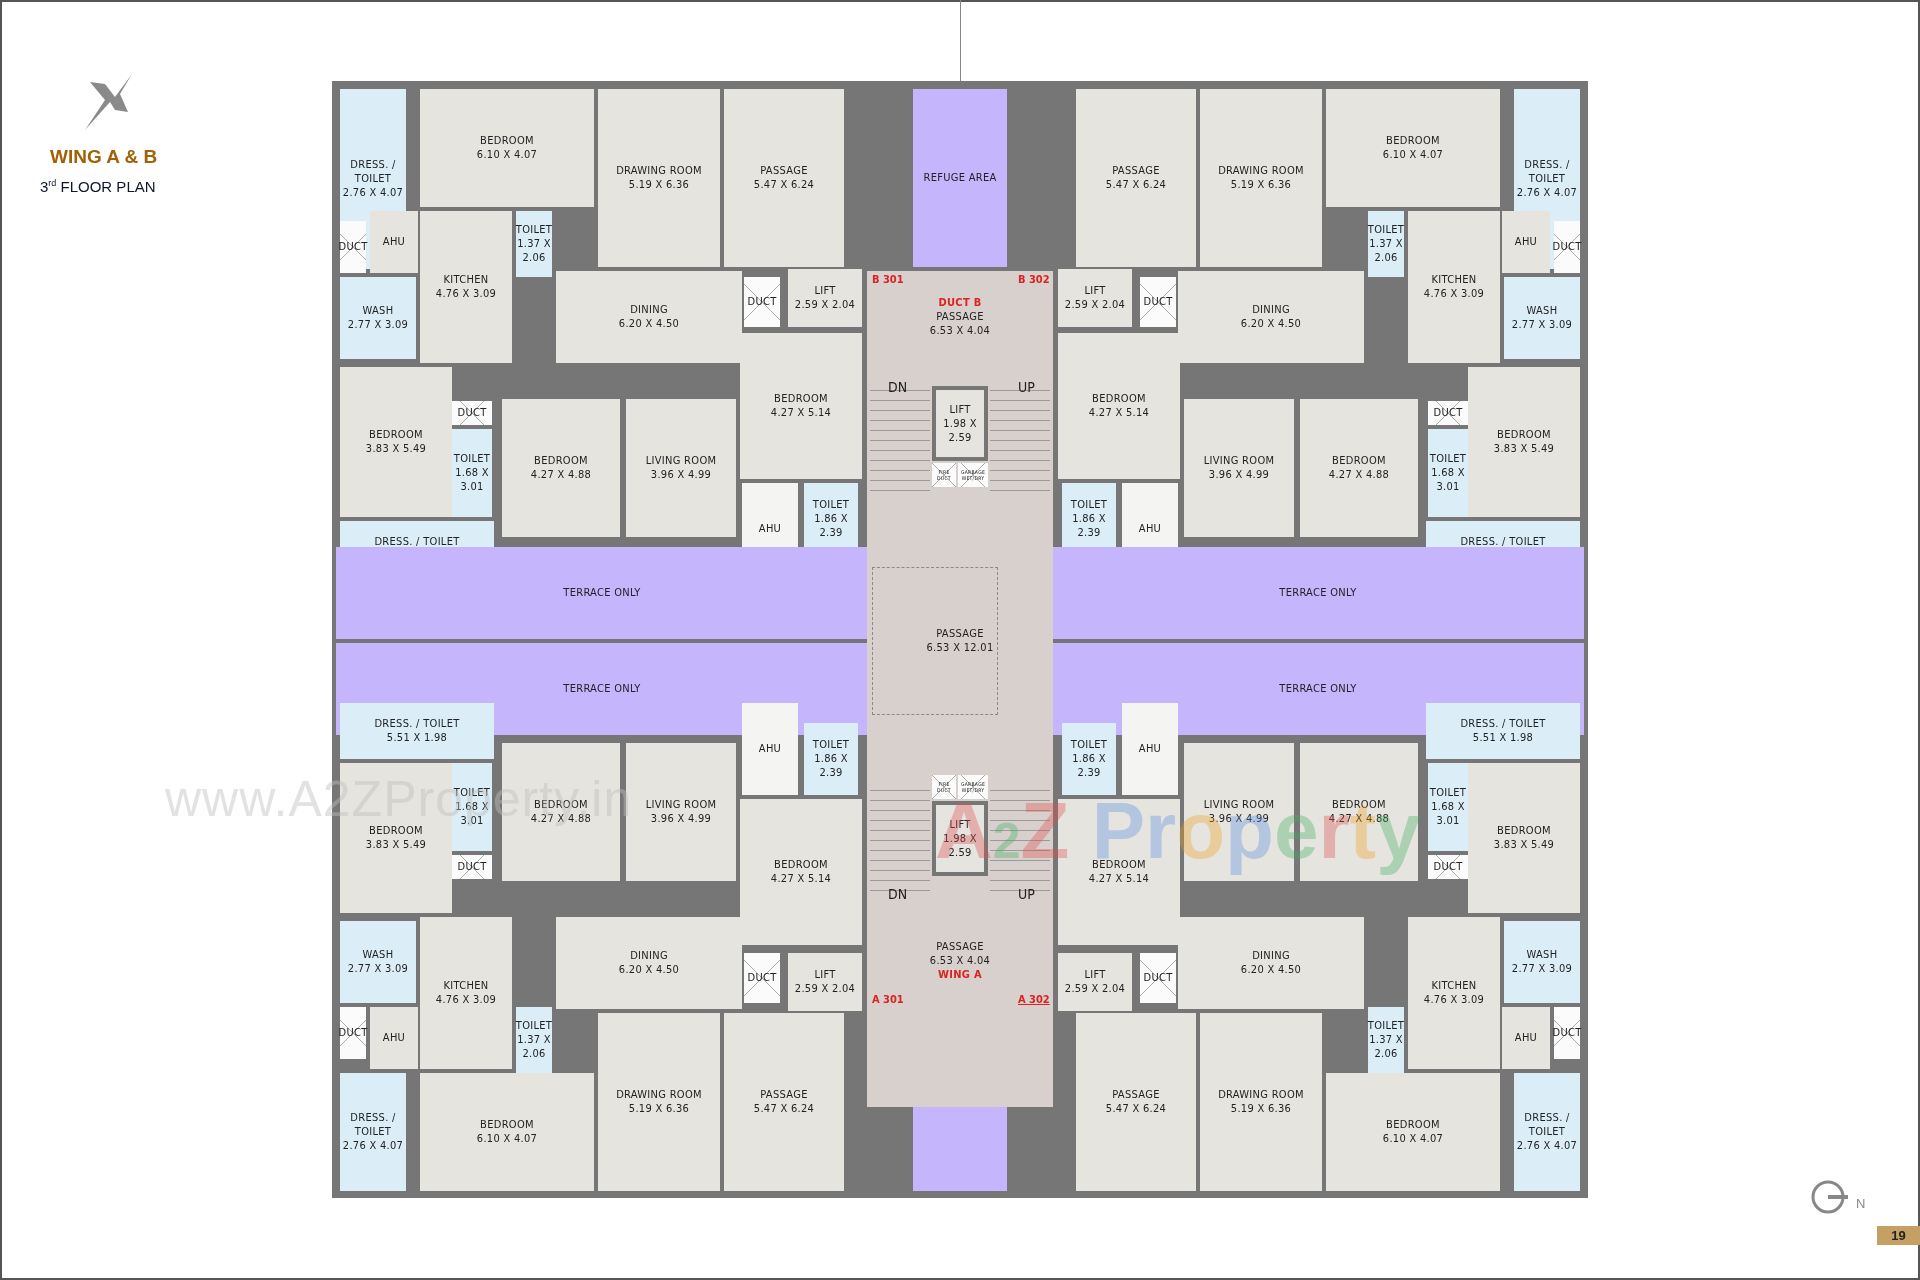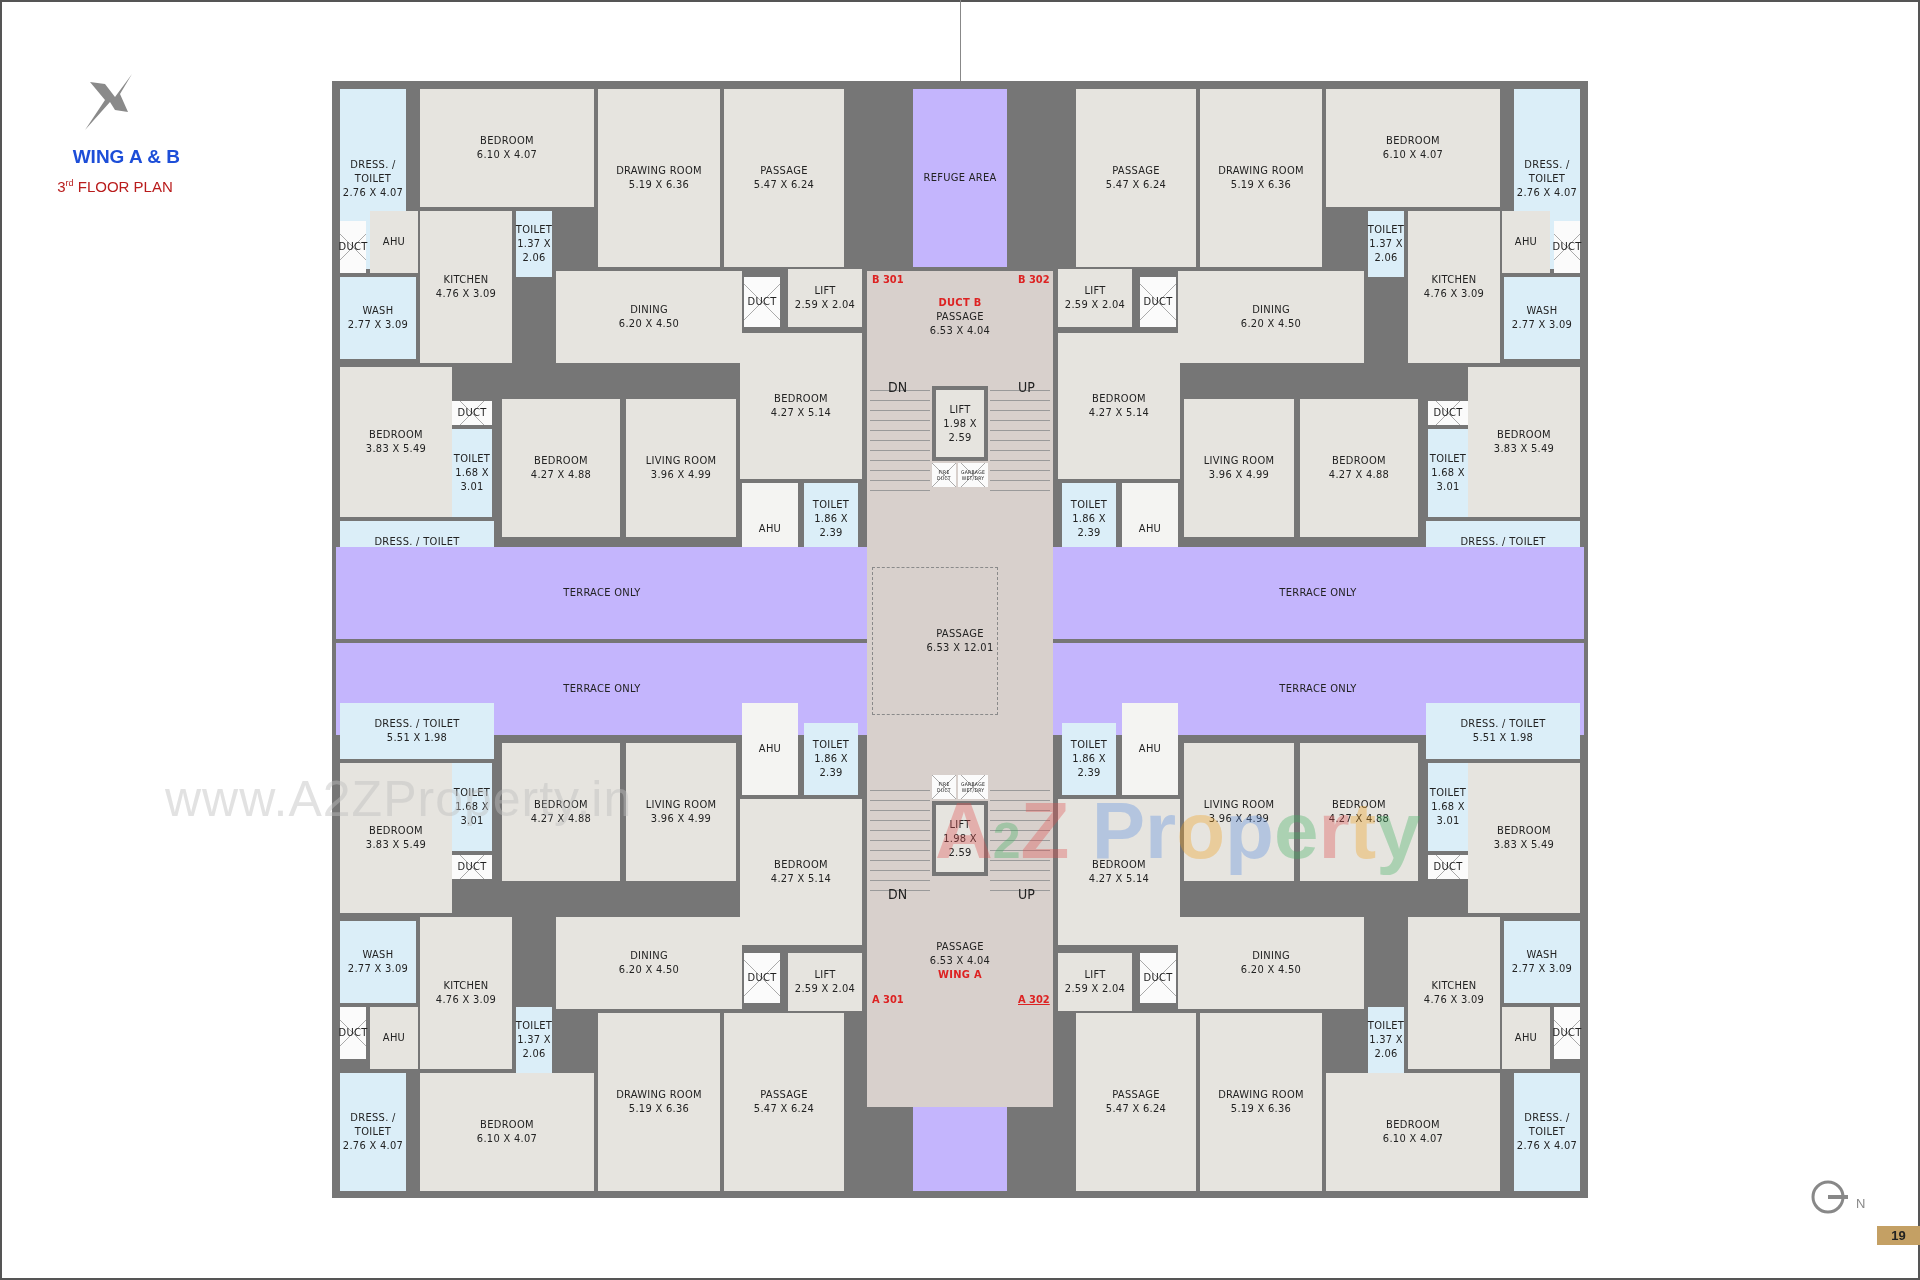--- a/index.html
+++ b/index.html
@@ -1,21 +1,21 @@
 <!DOCTYPE html>
 <html><head>
 <meta charset="utf-8">
 <style>
   html,body{margin:0;padding:0;}
   body{width:1920px;height:1280px;background:#fff;position:relative;overflow:hidden;font-family:"DejaVu Sans Condensed","DejaVu Sans",sans-serif;}
   .frame{position:absolute;left:0;top:0;width:1916px;height:1276px;border:2px solid #555;}
   .spine{position:absolute;left:960px;top:0;width:1px;height:82px;background:#888;}
   .logo{position:absolute;left:70px;top:52px;width:90px;height:90px;}
-  .title1{position:absolute;left:50px;top:146px;width:130px;text-align:right;color:#1d4ed8;font-family:"Liberation Sans",sans-serif;font-weight:bold;font-size:19px;}
-  .title2{position:absolute;left:40px;top:178px;width:150px;text-align:center;color:#b91c1c;font-family:"Liberation Sans",sans-serif;font-size:15px;}
+  .title1{position:absolute;left:50px;top:146px;width:130px;text-align:left;color:#a16207;font-family:"Liberation Sans",sans-serif;font-weight:bold;font-size:19px;}
+  .title2{position:absolute;left:40px;top:178px;width:150px;color:#0f172a;font-family:"Liberation Sans",sans-serif;font-size:15px;}
   .title2 sup{font-size:9px;}
   .plan{position:absolute;left:332px;top:81px;width:1256px;height:1117px;background:#767676;}
   .room{position:absolute;box-sizing:border-box;display:flex;flex-direction:column;align-items:center;justify-content:center;text-align:center;color:#222;font-size:11px;line-height:14px;letter-spacing:0.3px;}
   .r-grey{background:#e6e4df;}
   .r-blue{background:#dbeef8;}
   .r-green{background:#c4b5fd;}
   .r-pink{background:#d8d0cc;}
   .r-white{background:#f4f4f2;}
   .duct{background:#fbfbfb;background-image:linear-gradient(45deg,transparent 49%,#aaa 50%,transparent 51%),linear-gradient(-45deg,transparent 49%,#aaa 50%,transparent 51%);}
   .wing{position:absolute;color:#d22;font-size:11px;font-weight:bold;}

